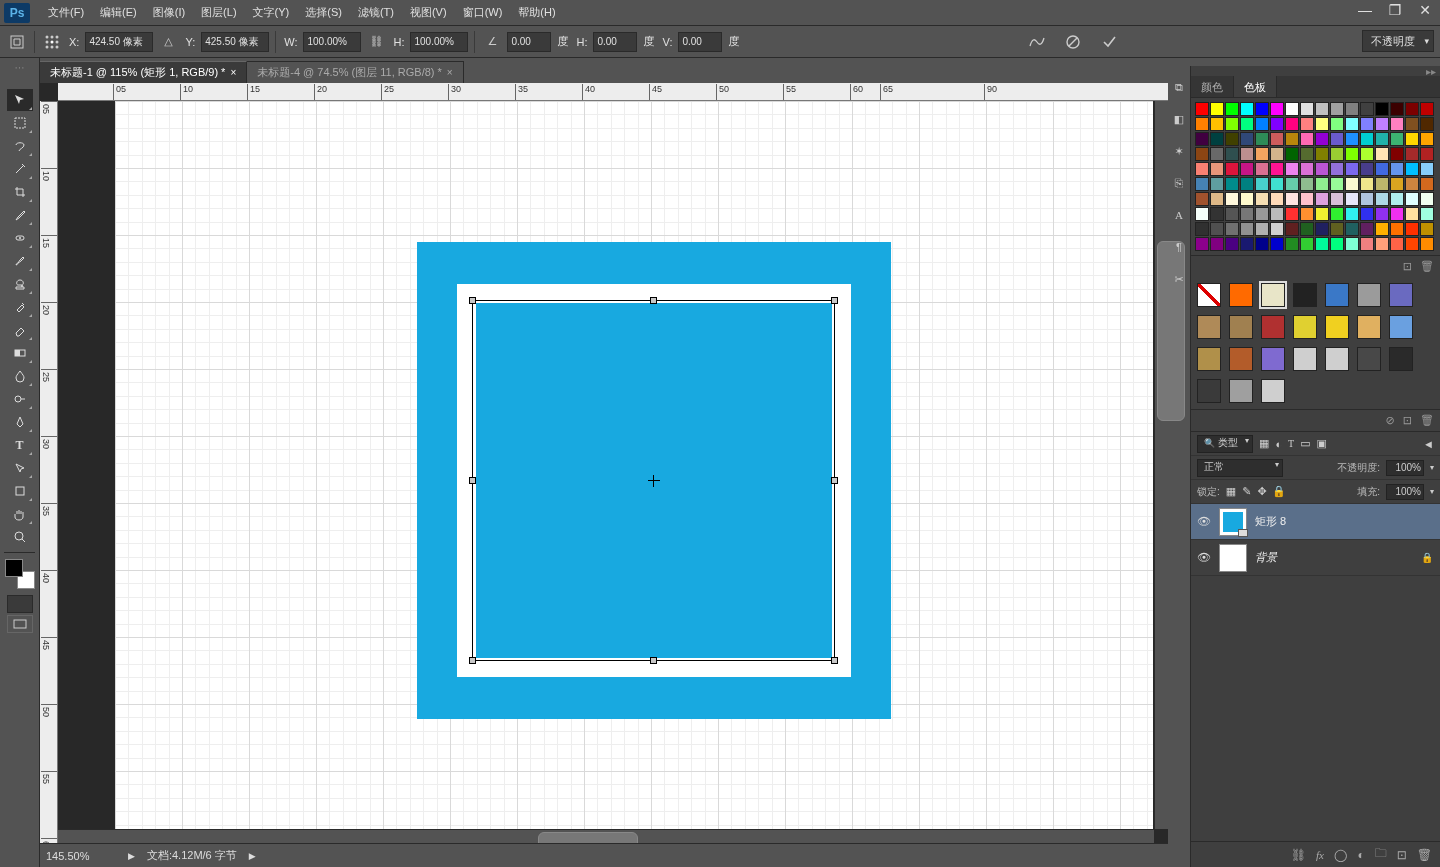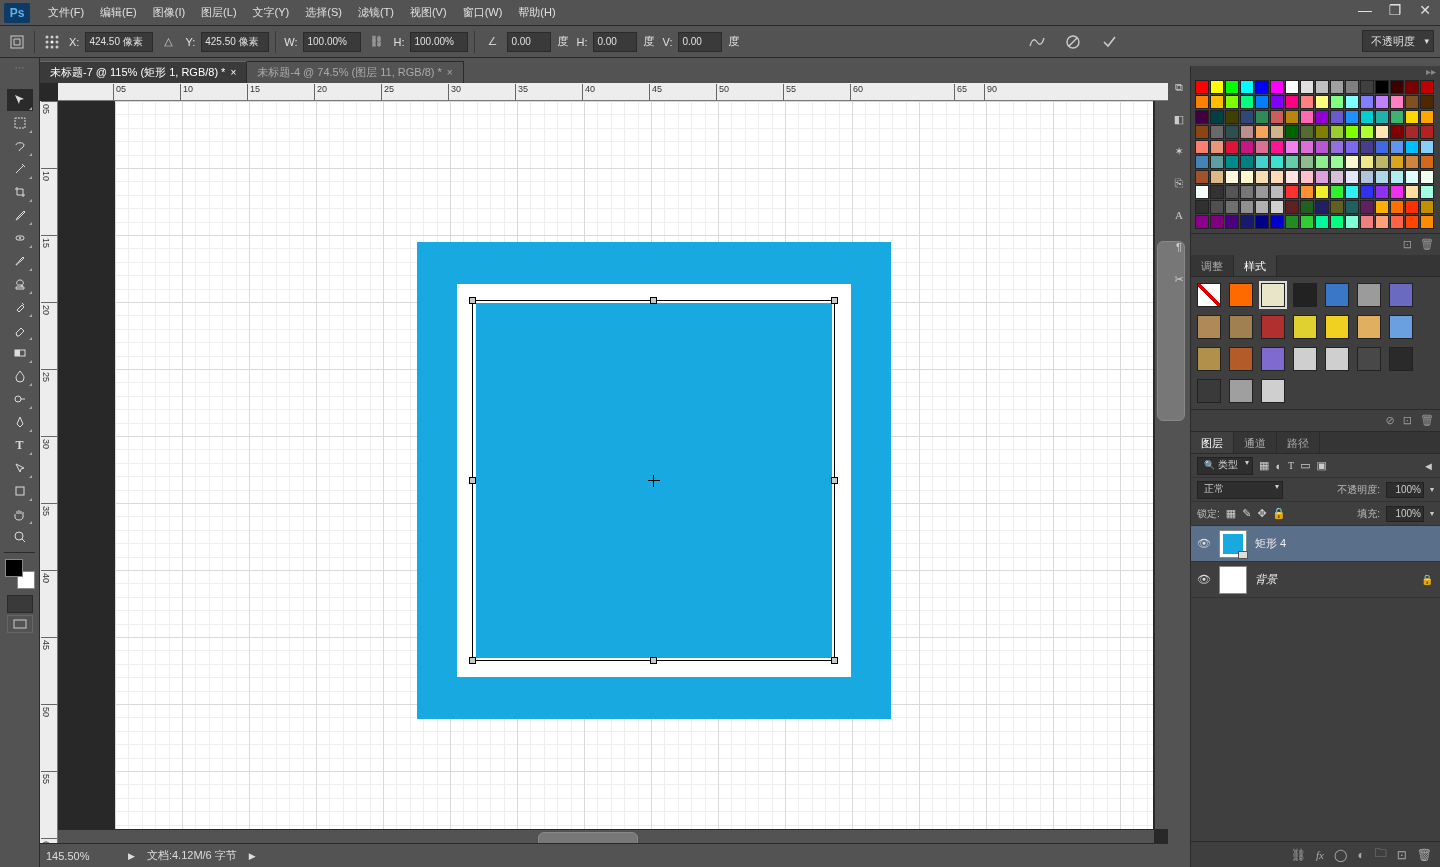--- a/index.html
+++ b/index.html
@@ -198,21 +198,21 @@
         <svg width="16" height="16">
           <path d="M3 8l4 4 7-9" fill="none" stroke="#ccc" stroke-width="1.6"></path>
         </svg>
       </div>
   </div>
   <div class="workspace-dd">不透明度</div>
 </div>
 
 <div class="tabbar">
   <div class="tab active">
-      <span>未标题-7 @ 115% (矩形 1, RGB/8) *</span>
+      <span>未标题-1 @ 115% (矩形 1, RGB/9) *</span>
       <span class="x">×</span>
     </div>
   <div class="tab">
       <span>未标题-4 @ 74.5% (图层 11, RGB/8) *</span>
       <span class="x">×</span>
     </div>
 </div>
 
 <div class="toolbox">
   <div class="tbx-grab"></div>
@@ -357,21 +357,21 @@
       <div class="tick" style="left: 189px;">15</div>
       <div class="tick" style="left: 256px;">20</div>
       <div class="tick" style="left: 323px;">25</div>
       <div class="tick" style="left: 390px;">30</div>
       <div class="tick" style="left: 457px;">35</div>
       <div class="tick" style="left: 524px;">40</div>
       <div class="tick" style="left: 591px;">45</div>
       <div class="tick" style="left: 658px;">50</div>
       <div class="tick" style="left: 725px;">55</div>
       <div class="tick" style="left: 792px;">60</div>
-      <div class="tick" style="left: 896px;">65</div>
+      <div class="tick" style="left: 822px;">65</div>
       <div class="tick" style="left: 926px;">90</div>
     </div>
   <div class="ruler-v" id="rv">
       <div class="tick" style="top: 0px;">05</div>
       <div class="tick" style="top: 67px;">10</div>
       <div class="tick" style="top: 134px;">15</div>
       <div class="tick" style="top: 201px;">20</div>
       <div class="tick" style="top: 268px;">25</div>
       <div class="tick" style="top: 335px;">30</div>
       <div class="tick" style="top: 402px;">35</div>
@@ -420,20 +420,24 @@
   <div>✶</div>
   <div>⎘</div>
   <div style="font:11px serif">A</div>
   <div>¶</div>
   <div>✂</div>
 </div>
 
 <div class="panels">
   <div class="panel-grab">▸▸</div>
 
+  <div class="panel-tabs">
+    <div class="ptab">颜色</div>
+    <div class="ptab active">色板</div>
+  </div>
   <div class="panel-body">
       <div class="swatches" id="sw">
         <div class="sw" style="background: rgb(255, 0, 0);"></div>
         <div class="sw" style="background: rgb(255, 255, 0);"></div>
         <div class="sw" style="background: rgb(0, 255, 0);"></div>
         <div class="sw" style="background: rgb(0, 255, 255);"></div>
         <div class="sw" style="background: rgb(0, 0, 255);"></div>
         <div class="sw" style="background: rgb(255, 0, 255);"></div>
         <div class="sw" style="background: rgb(255, 255, 255);"></div>
         <div class="sw" style="background: rgb(224, 224, 224);"></div>
@@ -589,24 +593,20 @@
         <div class="sw" style="background: rgb(255, 99, 71);"></div>
         <div class="sw" style="background: rgb(255, 69, 0);"></div>
         <div class="sw" style="background: rgb(255, 140, 0);"></div>
       </div>
     </div>
   <div class="panel-foot">
     <span>⊡</span>
     <span>🗑</span>
   </div>
 
-  <div class="panel-tabs">
-    <div class="ptab">调整</div>
-    <div class="ptab active">样式</div>
-  </div>
   <div class="panel-body">
       <div class="styles-grid" id="styles">
         <div class="style-sw" style="background: linear-gradient(45deg, rgb(255, 255, 255) 45%, rgb(221, 0, 0) 45%, rgb(221, 0, 0) 55%, rgb(255, 255, 255) 55%);"></div>
         <div class="style-sw" style="background: rgb(255, 106, 0);"></div>
         <div class="style-sw" style="background: rgb(232, 229, 200); outline: rgb(221, 221, 221) solid 2px;"></div>
         <div class="style-sw" style="background: rgb(34, 34, 34);"></div>
         <div class="style-sw" style="background: rgb(58, 120, 199);"></div>
         <div class="style-sw" style="background: rgb(155, 155, 155);"></div>
         <div class="style-sw" style="background: rgb(106, 106, 192);"></div>
         <div class="style-sw" style="background: rgb(175, 138, 88);"></div>
@@ -628,25 +628,20 @@
         <div class="style-sw" style="background: rgb(207, 207, 207);"></div>
       </div>
     </div>
   <div class="panel-foot">
     <span>⊘</span>
     <span>⊡</span>
     <span>🗑</span>
   </div>
 
   <div class="layers-panel">
-    <div class="panel-tabs">
-      <div class="ptab active">图层</div>
-      <div class="ptab">通道</div>
-      <div class="ptab">路径</div>
-    </div>
     <div class="lp-row">
       <div class="lp-dd"><span style="font-size:9px">🔍</span> <span>类型</span></div>
       <span>▦</span>
       <span>◐</span>
       <span style="font:10px serif">T</span>
       <span>▭</span>
       <span>▣</span>
       <span style="flex:1"></span>
       <span>◄</span>
     </div>
@@ -668,21 +663,21 @@
       <input class="lp-input" value="100%" style="">
       <span style="font-size:8px">▾</span>
     </div>
     <div class="layer-list">
       <div class="layer sel">
         <span class="eye">👁</span>
         <div class="thumb">
             <div class="mini"></div>
             <div class="corner"></div>
           </div>
-        <span class="lname">矩形 4</span>
+        <span class="lname">矩形 8</span>
       </div>
       <div class="layer">
         <span class="eye">👁</span>
         <div class="thumb"></div>
         <span class="lname" style="font-style:italic">背景</span>
         <span class="lock">🔒</span>
       </div>
     </div>
     <div class="lp-bottom">
       <span>⛓</span>

